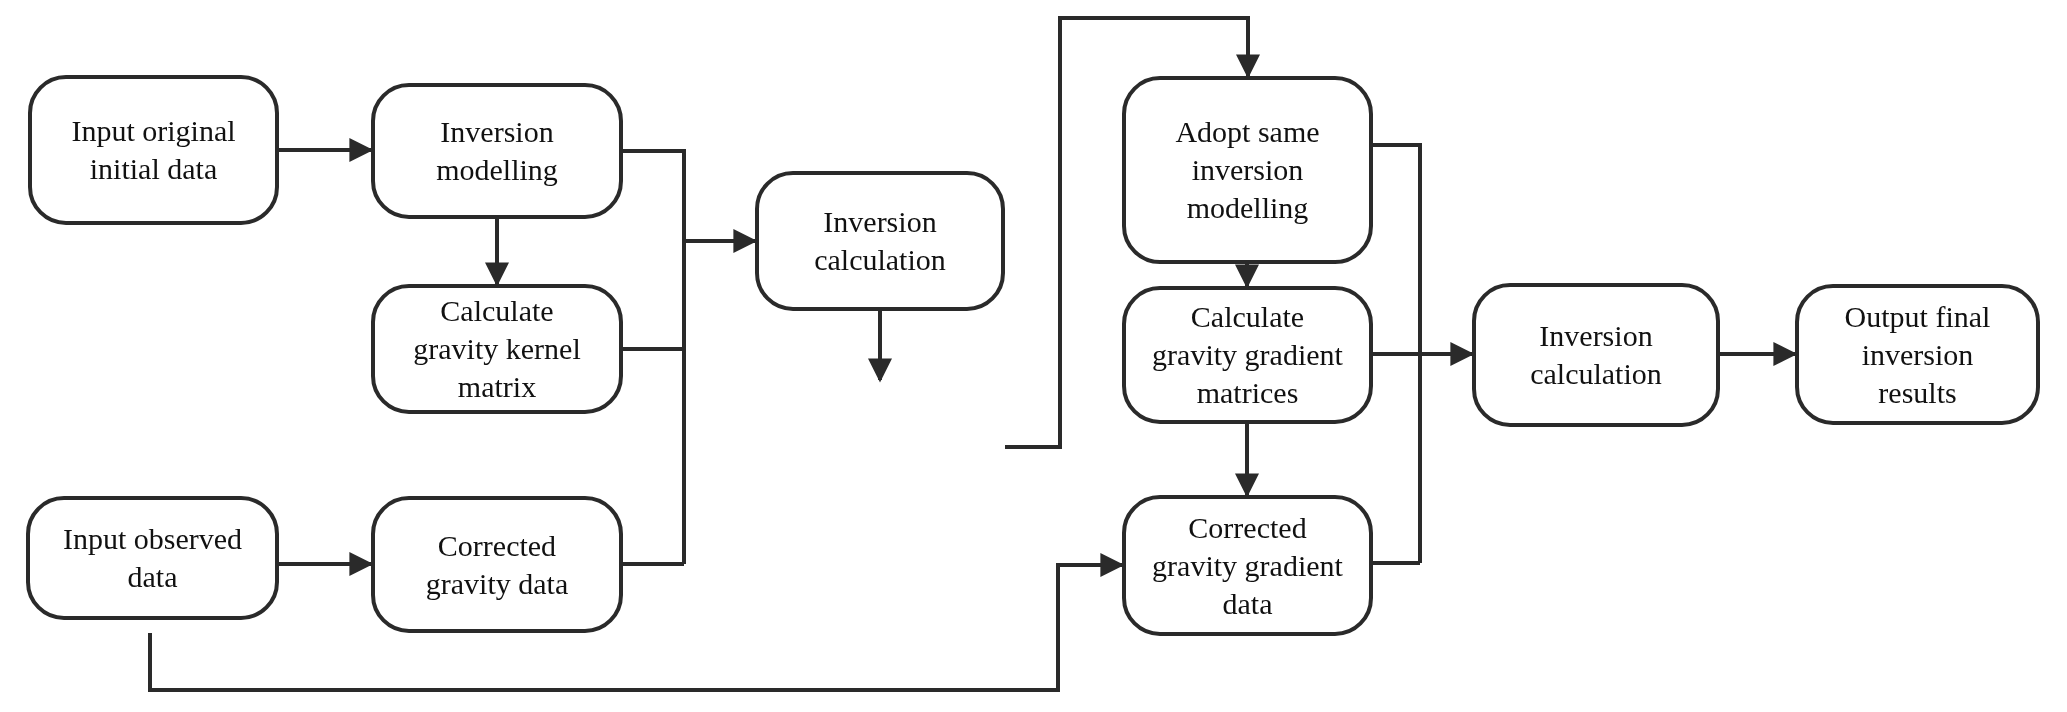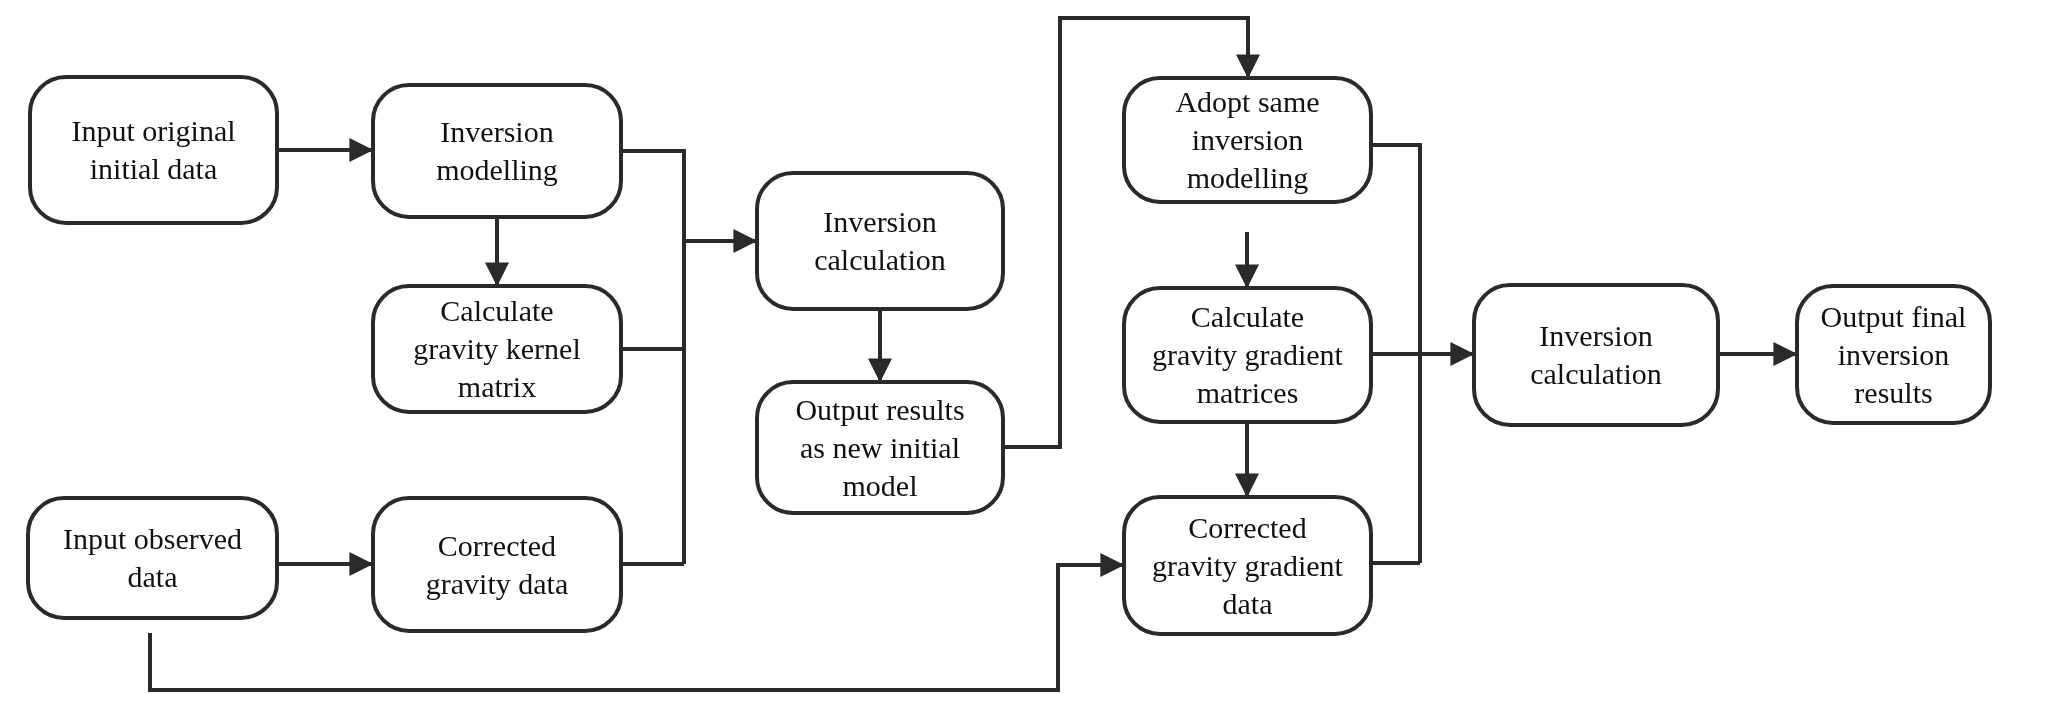--- a/index.html
+++ b/index.html
@@ -83,36 +83,33 @@
 
   <div class="node" style="left:26px;top:496px;width:253px;height:124px;">Input observed
 data</div>
 
   <div class="node" style="left:371px;top:496px;width:252px;height:137px;">Corrected
 gravity data</div>
 
   <div class="node" style="left:755px;top:171px;width:250px;height:140px;">Inversion
 calculation</div>
 
-  <div class="node" style="left:755px;top:380px;width:250px;height:135px;">Output results
-as new initial
-model</div>
 
-  <div class="node" style="left:1122px;top:76px;width:251px;height:128px;">Adopt same
+  <div class="node" style="left:1122px;top:76px;width:251px;height:188px;">Adopt same
 inversion
 modelling</div>
 
   <div class="node" style="left:1122px;top:286px;width:251px;height:138px;">Calculate
 gravity gradient
 matrices</div>
 
   <div class="node" style="left:1122px;top:495px;width:251px;height:141px;">Corrected
 gravity gradient
 data</div>
 
   <div class="node" style="left:1472px;top:283px;width:248px;height:144px;">Inversion
 calculation</div>
 
-  <div class="node" style="left:1795px;top:284px;width:197px;height:141px;">Output final
+  <div class="node" style="left:1795px;top:284px;width:245px;height:141px;">Output final
 inversion
 results</div>
 
 </div>
 
 </body></html>

